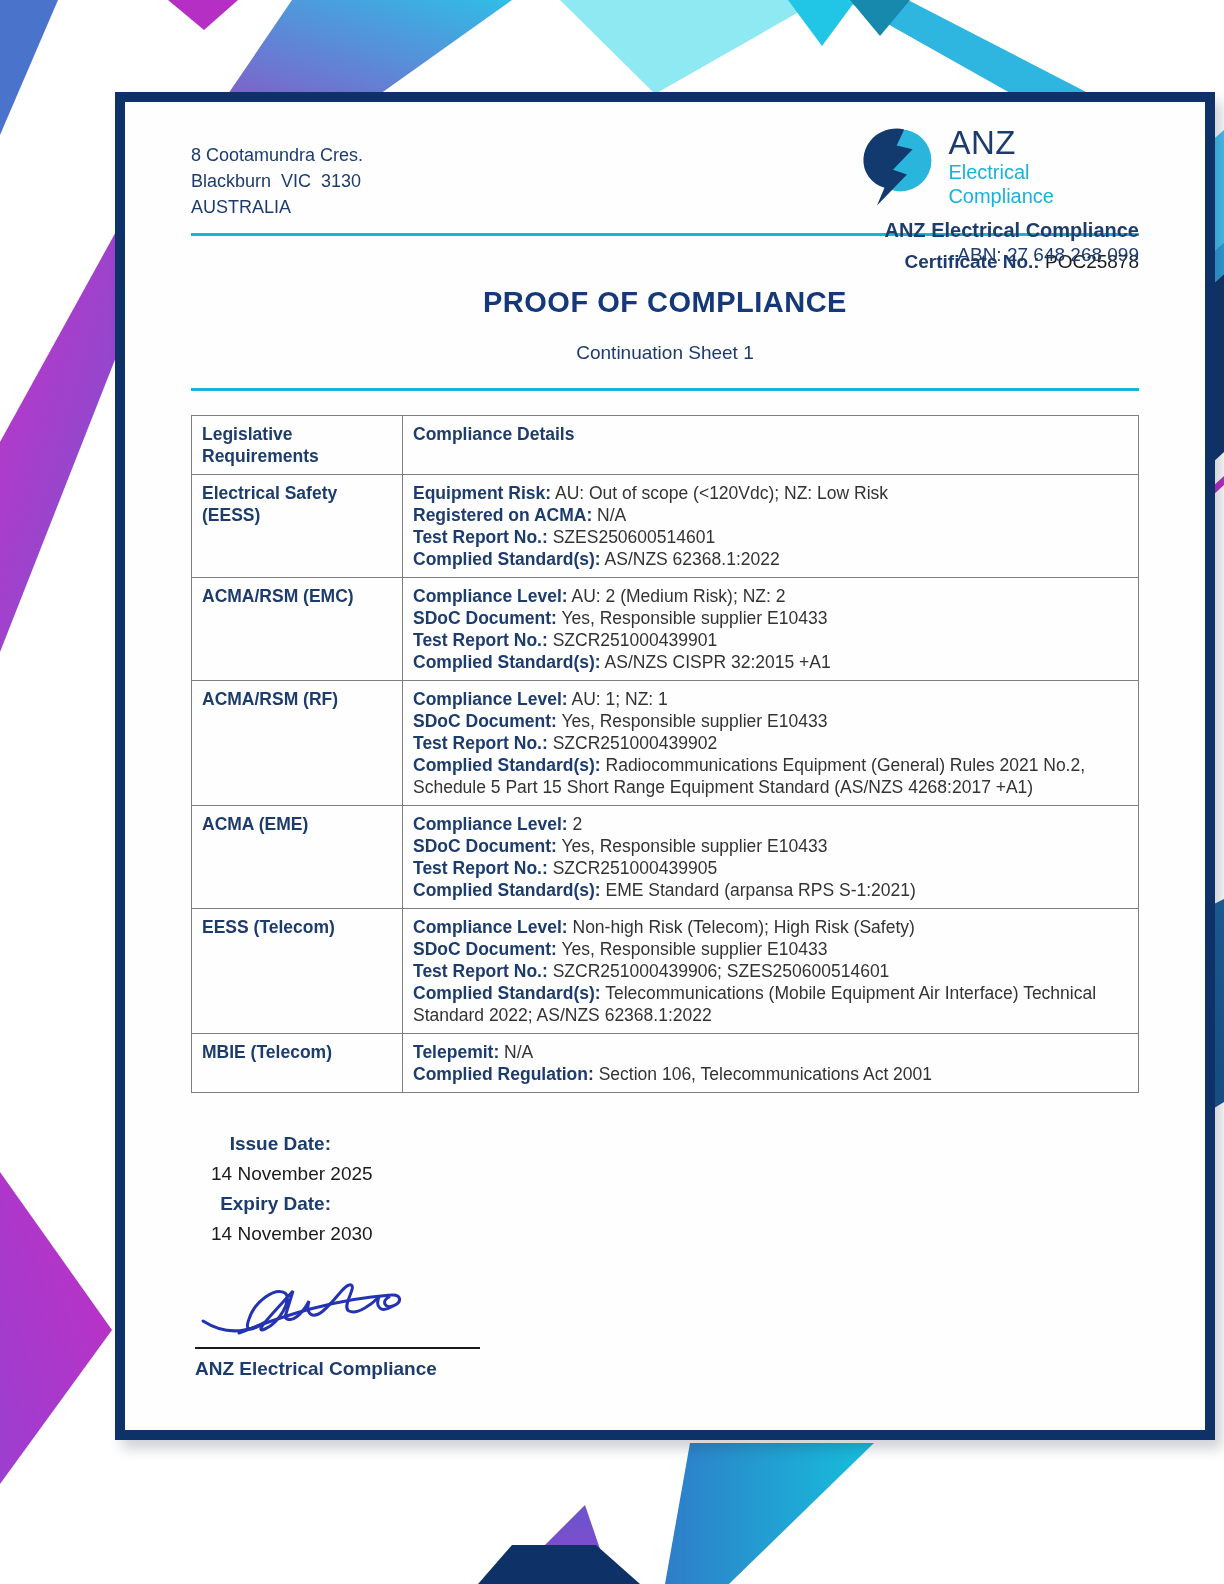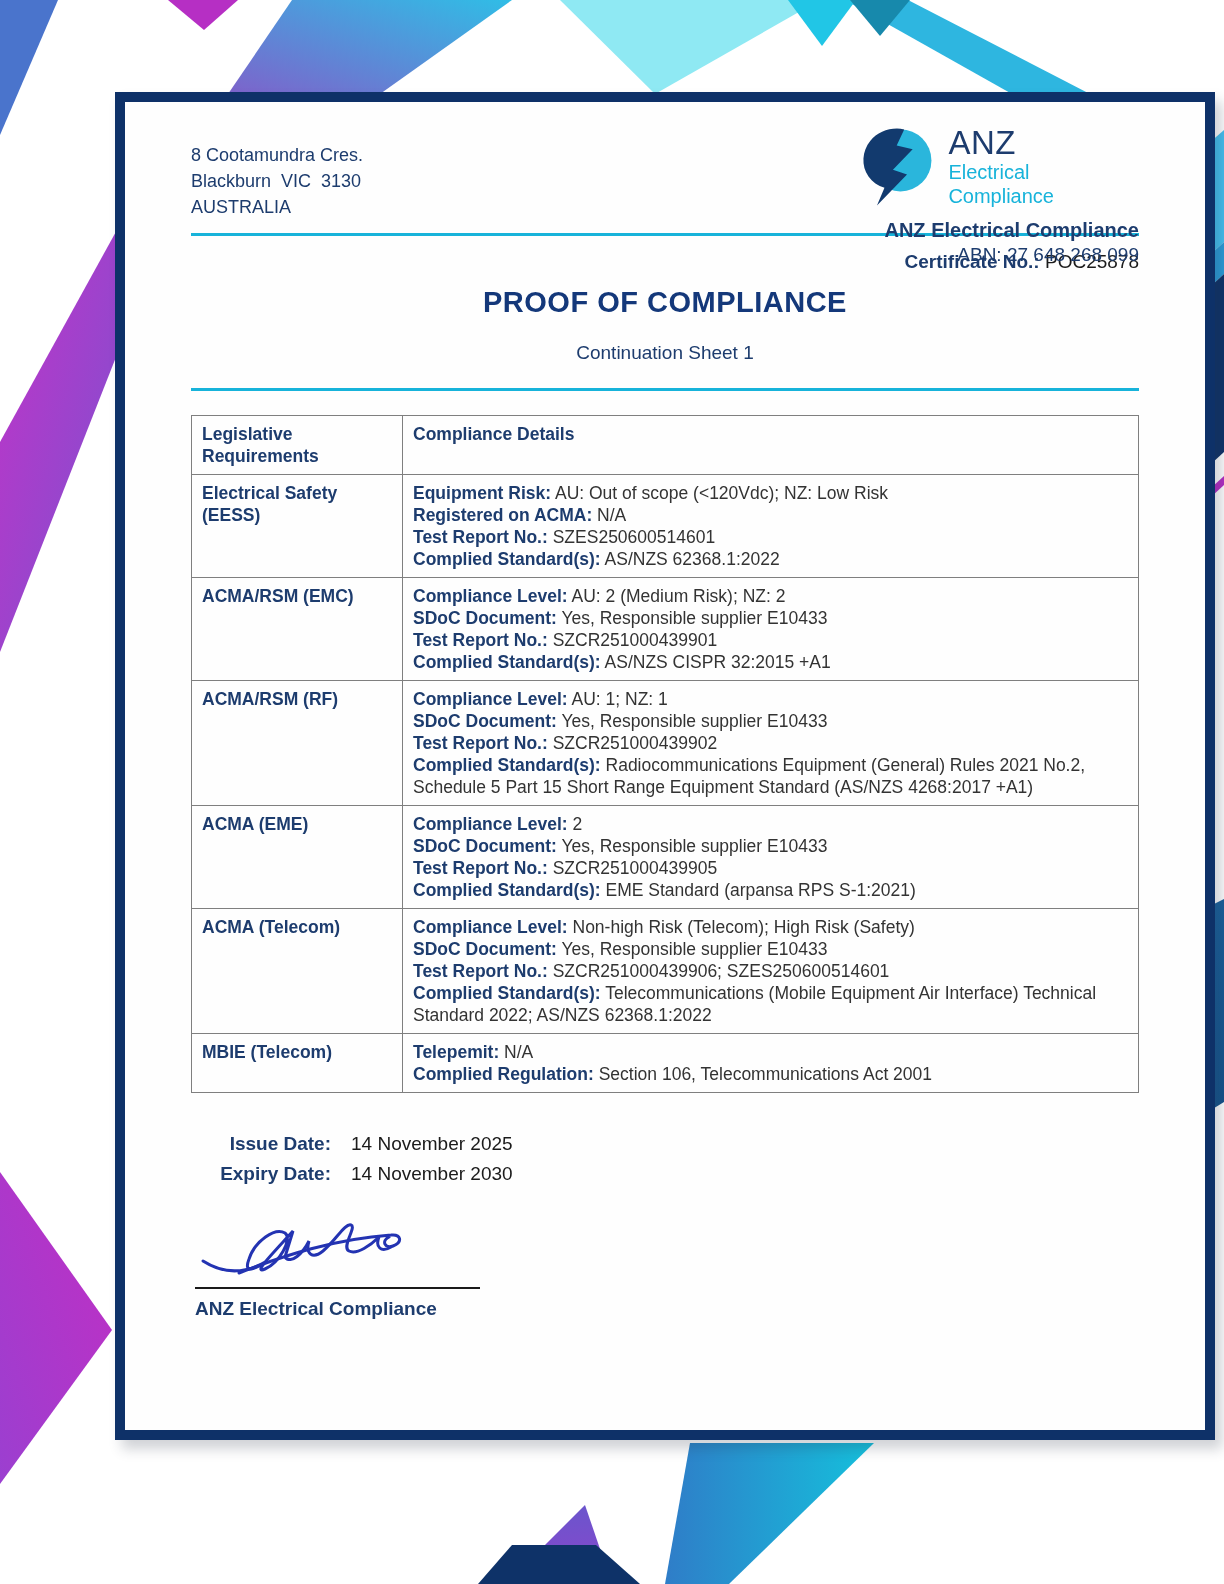--- a/index.html
+++ b/index.html
@@ -31,21 +31,21 @@
   
   table.cmp{width:100%;border-collapse:collapse;margin-top:24px;}
   table.cmp th,table.cmp td{border:1px solid #7f7f7f;vertical-align:top;padding:7px 10px;font-size:17.5px;line-height:22px;text-align:left;}
   table.cmp th{color:#1d3c6e;font-weight:bold;}
   th.col-req{width:190px;}
   td.req-cell{color:#1d3c6e;font-weight:bold;}
   td.det-cell{color:#333333;}
   .det-line b{color:#1d3c6e;}
   
   .dates{margin-top:36px;font-size:19px;line-height:30px;color:#1b1b1b;}
-  .dates .row{display:flex;}
+  .dates .row{display:flex;flex-direction:column;}
   .dates .lbl{width:140px;text-align:right;color:#1d3c6e;font-weight:bold;}
   .dates .val{margin-left:20px;}
   .sig-block{margin-top:22px;margin-left:4px;width:300px;}
   .sig-line{border-bottom:2px solid #1a1a1a;width:285px;margin-top:-6px;}
   .sig-name{margin-top:9px;color:#1d3c6e;font-weight:bold;font-size:19px;}
 </style>
 </head>
 <body>
 
 <div id="canvas">
@@ -181,21 +181,21 @@
           <tr>
             <td class="req-cell">ACMA (EME)</td>
             <td class="det-cell">
               <div class="det-line"><b>Compliance Level:</b> 2</div>
               <div class="det-line"><b>SDoC Document:</b> Yes, Responsible supplier E10433</div>
               <div class="det-line"><b>Test Report No.:</b> SZCR251000439905</div>
               <div class="det-line"><b>Complied Standard(s):</b> EME Standard (arpansa RPS S-1:2021)</div>
             </td>
           </tr>
           <tr>
-            <td class="req-cell">ACMA (Telecom)</td>
+            <td class="req-cell">EESS (Telecom)</td>
             <td class="det-cell">
               <div class="det-line"><b>Compliance Level:</b> Non-high Risk (Telecom); High Risk (Safety)</div>
               <div class="det-line"><b>SDoC Document:</b> Yes, Responsible supplier E10433</div>
               <div class="det-line"><b>Test Report No.:</b> SZCR251000439906; SZES250600514601</div>
               <div class="det-line"><b>Complied Standard(s):</b> Telecommunications (Mobile Equipment Air Interface) Technical Standard 2022; AS/NZS 62368.1:2022</div>
             </td>
           </tr>
           <tr>
             <td class="req-cell">MBIE (Telecom)</td>
             <td class="det-cell">

